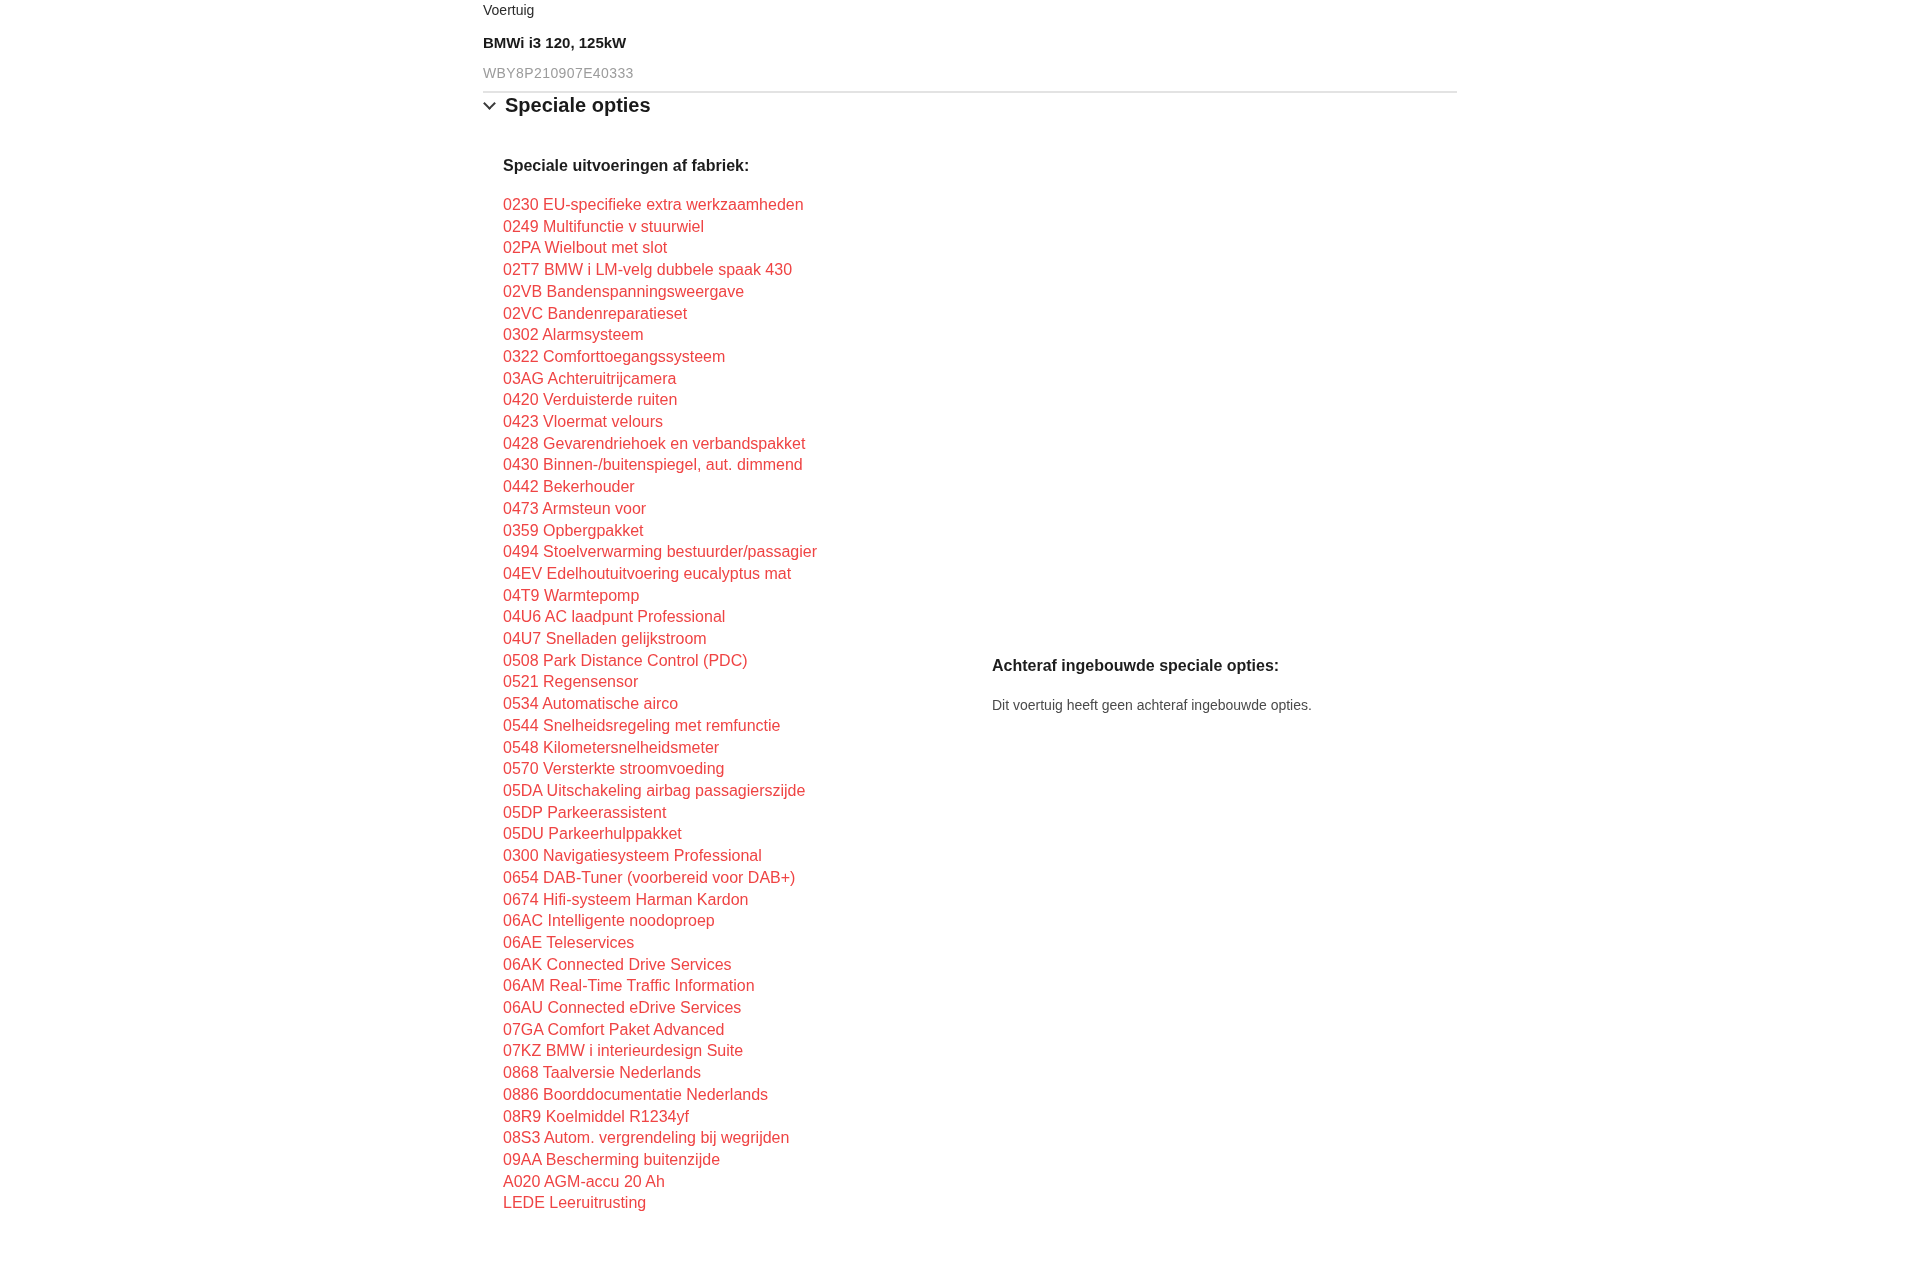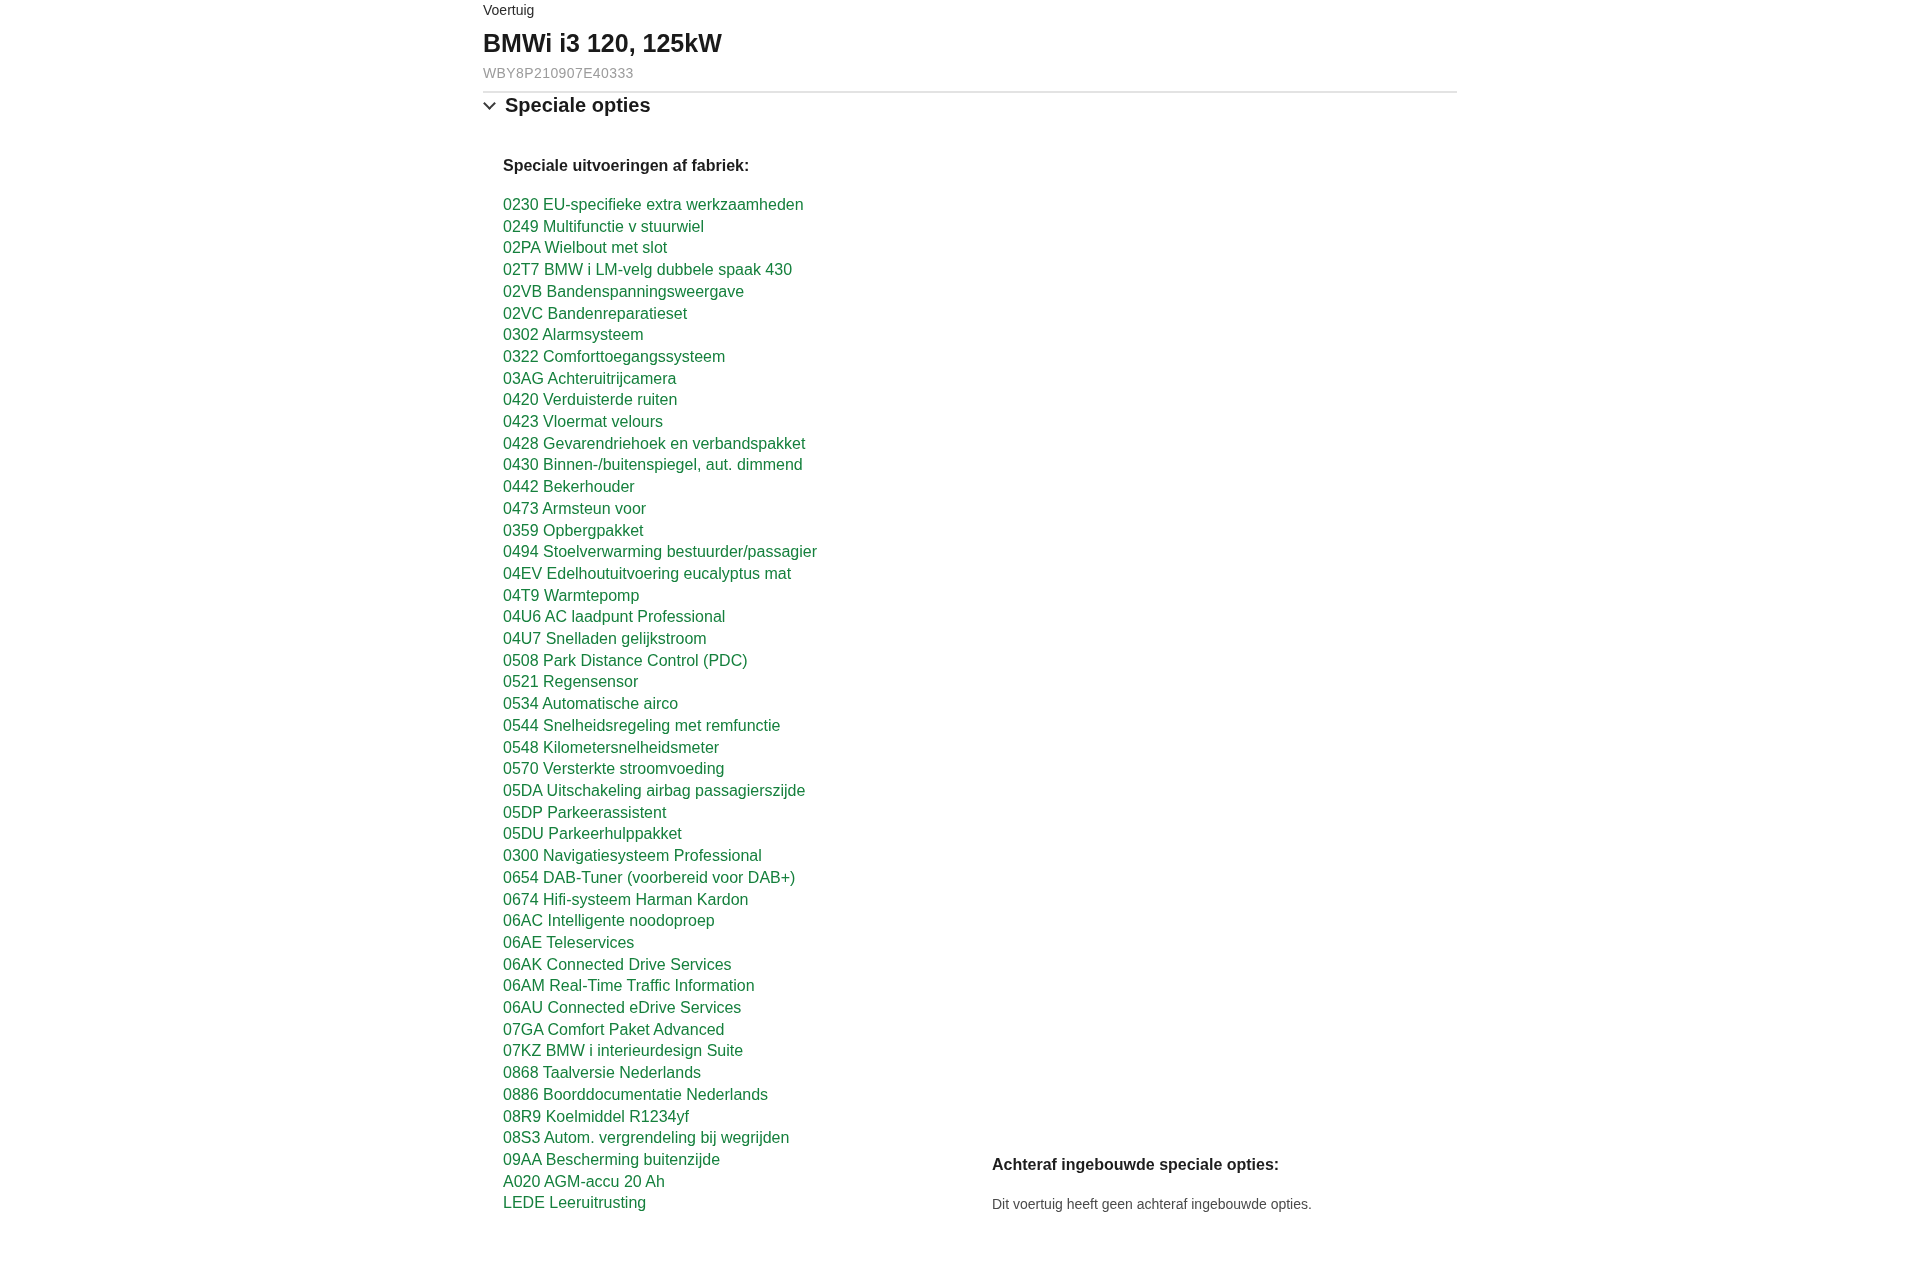--- a/index.html
+++ b/index.html
@@ -13,21 +13,21 @@
   .page { padding: 2px 0 0 483px; width: 1736px; }
 
   
   .vehicle-label {
     font-size: 14px;
     line-height: 16px;
     color: #2b2b2b;
   }
   .vehicle-title {
     margin-top: 12px;
-    font-size: 25px;
+    font-size: 15px;
     line-height: 26px;
     font-weight: 700;
     color: #1a1a1a;
   }
   .vehicle-vin {
     margin-top: 9px;
     font-size: 14px;
     line-height: 16px;
     color: #9c9c9c;
     letter-spacing: 0.4px;
@@ -58,21 +58,21 @@
     font-size: 20px;
     line-height: 24px;
     font-weight: 700;
     color: #1a1a1a;
   }
 
   
   .columns {
     margin-top: 39px;
     display: flex;
-    align-items: flex-end;
+    align-items: center;
   }
   .col-left {
     margin-left: 20px;
     width: 465px;
     flex: 0 0 auto;
   }
   .col-divider {
     width: 0;
     border-left: 2px solid #e1e1e1;
     flex: 0 0 auto;
@@ -87,21 +87,21 @@
     line-height: 20px;
     font-weight: 700;
     color: #1d1d1d;
   }
   .options-list {
     margin-top: 18px;
   }
   .option-line {
     font-size: 16px;
     line-height: 21.7px;
-    color: #15803d;
+    color: #ef4444;
     white-space: nowrap;
   }
   .empty-text {
     margin-top: 19px;
     font-size: 14px;
     line-height: 20px;
     color: #4a4a4a;
   }
 </style>
 </head>

